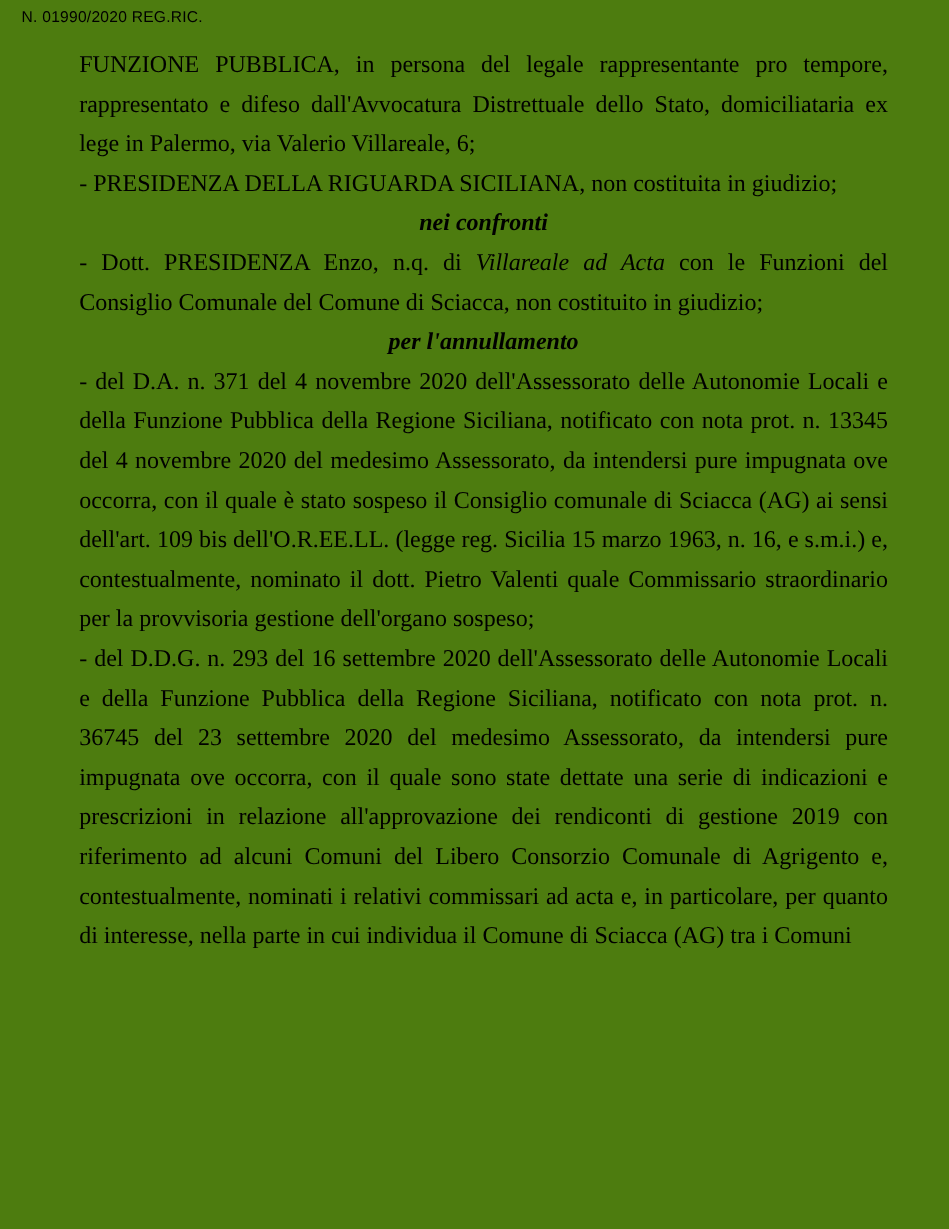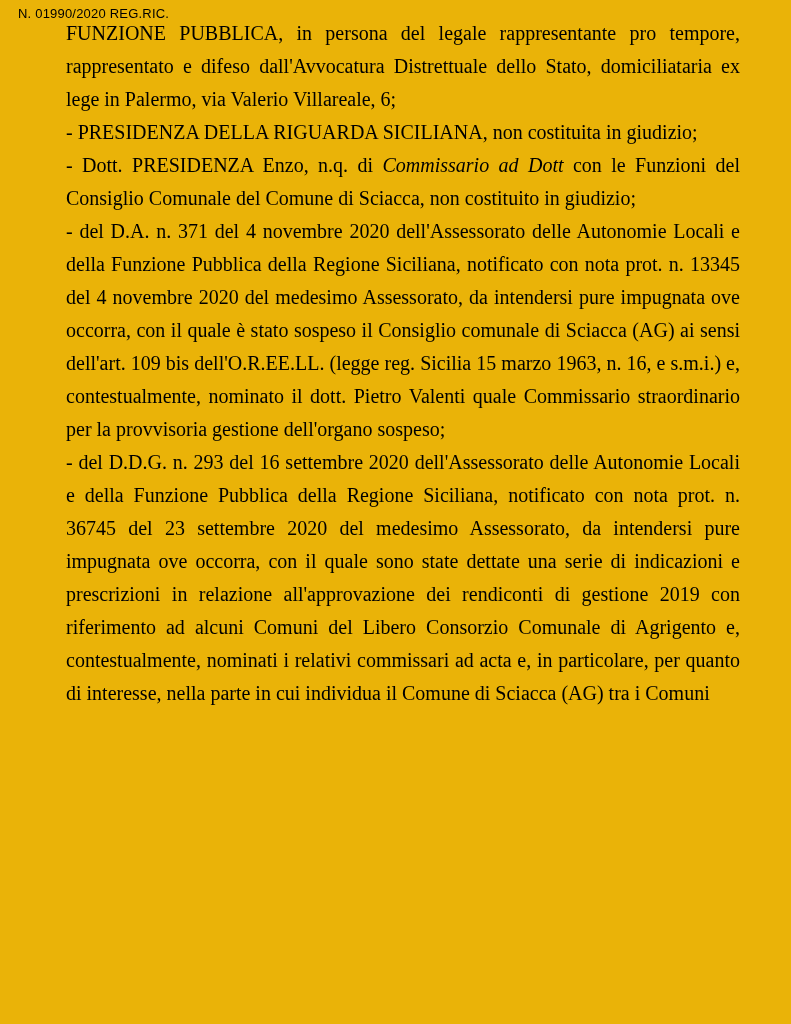--- a/index.html
+++ b/index.html
@@ -4,37 +4,37 @@
 <style>
   html, body {
     margin: 0;
     padding: 0;
     background: #ffffff;
   }
   .page {
     position: relative;
     width: 791px;
     height: 1024px;
-    background: #eab308;
+    background: #4d7c0f;
     overflow: hidden;
   }
   .page-header {
     position: absolute;
     left: 18px;
     top: 6px;
     font-family: "Liberation Sans", sans-serif;
     font-size: 13px;
     letter-spacing: 0.2px;
     color: #000000;
     white-space: nowrap;
   }
   .doc-body {
     position: absolute;
     left: 66px;
-    top: 17px;
+    top: 38px;
     width: 674px;
     font-family: "Liberation Serif", serif;
     font-size: 20px;
     line-height: 33px;
     color: #000000;
   }
   .doc-body p {
     margin: 0;
     padding: 0;
     text-align: justify;
@@ -49,17 +49,19 @@
   .run-bold   { font-weight: bold; }
 </style>
 </head>
 <body>
 
 <div class="page">
   <div class="page-header">N. 01990/2020 REG.RIC.</div>
   <div class="doc-body">
       <p class="para"><span>FUNZIONE PUBBLICA, in persona del legale rappresentante pro tempore, rappresentato e difeso dall'Avvocatura Distrettuale dello Stato, domiciliataria ex lege in Palermo, via Valerio Villareale, 6;</span></p>
       <p class="para"><span>- PRESIDENZA DELLA RIGUARDA SICILIANA, non costituita in giudizio;</span></p>
-      <p class="para"><span>- Dott. PRESIDENZA Enzo, n.q. di </span><span class="run-italic">Commissario ad Dott</span><span> con le Funzioni del Consiglio Comunale del Comune di Sciacca, non costituito in giudizio;</span></p>
+      <p class="para heading"><span class="run-italic run-bold">nei confronti</span></p>
+      <p class="para"><span>- Dott. PRESIDENZA Enzo, n.q. di </span><span class="run-italic">Villareale ad Acta</span><span> con le Funzioni del Consiglio Comunale del Comune di Sciacca, non costituito in giudizio;</span></p>
+      <p class="para heading"><span class="run-italic run-bold">per l'annullamento</span></p>
       <p class="para"><span>- del D.A. n. 371 del 4 novembre 2020 dell'Assessorato delle Autonomie Locali e della Funzione Pubblica della Regione Siciliana, notificato con nota prot. n. 13345 del 4 novembre 2020 del medesimo Assessorato, da intendersi pure impugnata ove occorra, con il quale è stato sospeso il Consiglio comunale di Sciacca (AG) ai sensi dell'art. 109 bis dell'O.R.EE.LL. (legge reg. Sicilia 15 marzo 1963, n. 16, e s.m.i.) e, contestualmente, nominato il dott. Pietro Valenti quale Commissario straordinario per la provvisoria gestione dell'organo sospeso;</span></p>
       <p class="para"><span>- del D.D.G. n. 293 del 16 settembre 2020 dell'Assessorato delle Autonomie Locali e della Funzione Pubblica della Regione Siciliana, notificato con nota prot. n. 36745 del 23 settembre 2020 del medesimo Assessorato, da intendersi pure impugnata ove occorra, con il quale sono state dettate una serie di indicazioni e prescrizioni in relazione all'approvazione dei rendiconti di gestione 2019 con riferimento ad alcuni Comuni del Libero Consorzio Comunale di Agrigento e, contestualmente, nominati i relativi commissari ad acta e, in particolare, per quanto di interesse, nella parte in cui individua il Comune di Sciacca (AG) tra i Comuni</span></p>
     </div>
 </div>
 
 </body></html>

